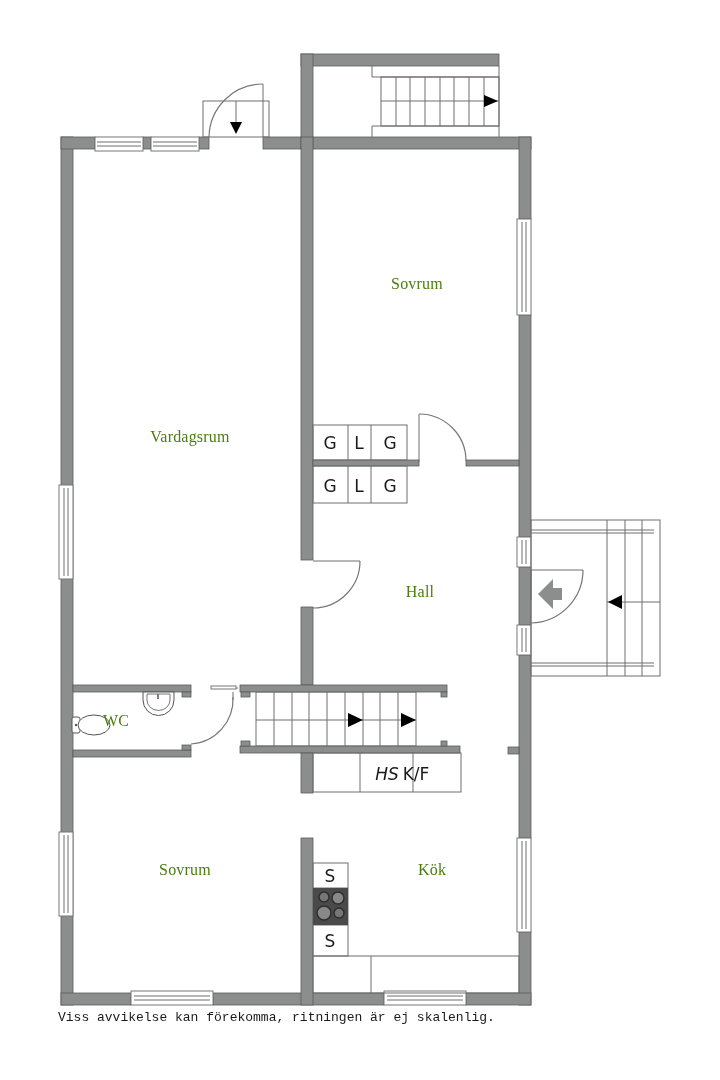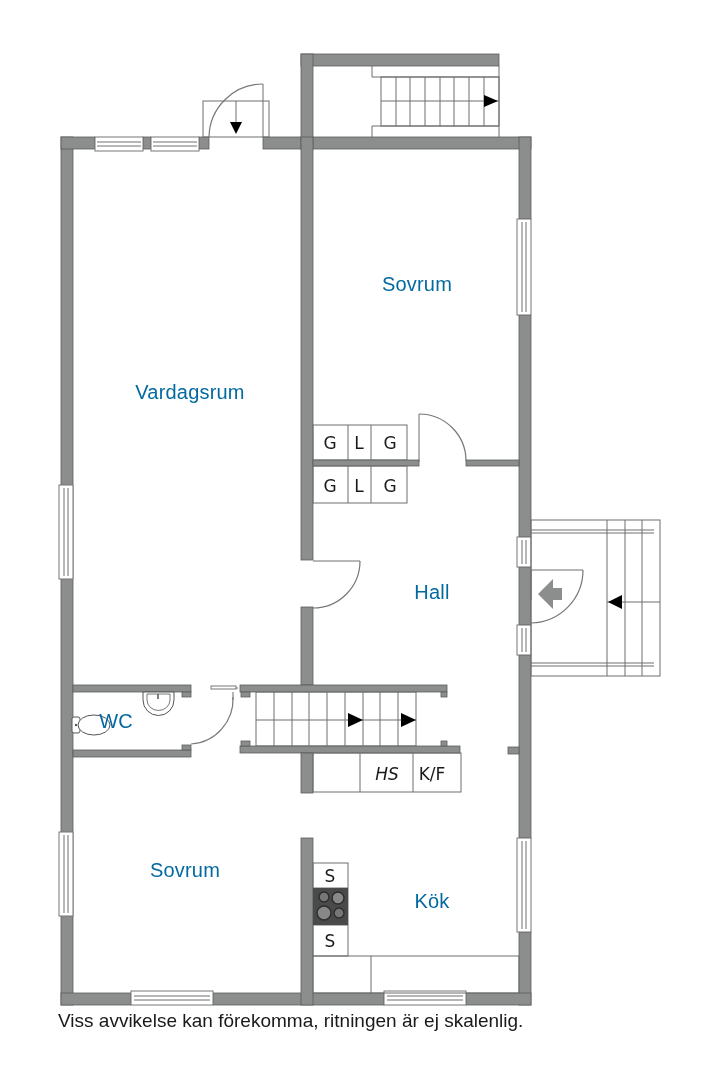--- a/index.html
+++ b/index.html
@@ -2,23 +2,23 @@
 <html><head>
 <meta charset="utf-8">
 <style>
   html, body { margin: 0; padding: 0; background: #ffffff; }
   body { width: 720px; height: 1080px; position: relative; overflow: hidden; font-family: "DejaVu Sans", sans-serif; }
   #plan { position: absolute; left: 0; top: 0; width: 720px; height: 1080px; }
   .wall { fill: #8c8e8e; stroke: #5a5c5c; stroke-width: 0.8; }
   .thin { fill: #ffffff; stroke: #777; stroke-width: 1; }
   .line { fill: none; stroke: #6e6e6e; stroke-width: 1; }
   .arc { fill: none; stroke: #777; stroke-width: 1.2; }
-  .room-label { position: absolute; font-family: Liberation Sans, sans-serif; font-size: 20px; color: #0369a1; white-space: nowrap; transform: translate(-50%, -50%); letter-spacing: 0.2px; }
+  .room-label { position: absolute; font-family: Liberation Serif, serif; font-size: 16px; color: #4d7c0f; white-space: nowrap; transform: translate(-50%, -50%); letter-spacing: 0.2px; }
   .cell-label { position: absolute; font-family: "DejaVu Sans", sans-serif; font-size: 17px; color: #1a1a1a; transform: translate(-50%, -50%); white-space: nowrap; }
-  .disclaimer { position: absolute; left: 58px; top: 1010px; font-family: Liberation Sans, sans-serif; font-size: 19px; color: #1a1a1a; white-space: nowrap; }
+  .disclaimer { position: absolute; left: 58px; top: 1010px; font-family: Liberation Mono, monospace; font-size: 13px; color: #1a1a1a; white-space: nowrap; }
 </style>
 </head>
 <body>
 
 <svg id="plan" viewBox="0 0 720 1080" xmlns="http://www.w3.org/2000/svg">
 
   <g>
 
     <rect class="wall" x="61" y="137" width="12" height="868"></rect>
 
@@ -211,40 +211,40 @@
   <g>
     <rect x="313" y="888" width="35" height="37" fill="#4a4a4a"></rect>
     <circle cx="324" cy="897" r="5" fill="#777" stroke="#2e2e2e" stroke-width="1.5"></circle>
     <circle cx="338" cy="898" r="6" fill="#888" stroke="#2e2e2e" stroke-width="1.5"></circle>
     <circle cx="324" cy="913" r="7" fill="#888" stroke="#2e2e2e" stroke-width="1.5"></circle>
     <circle cx="339" cy="913" r="5" fill="#777" stroke="#2e2e2e" stroke-width="1.5"></circle>
   </g>
 </svg>
 
 <div>
-  <div class="room-label" style="left:190px; top:392px;">Vardagsrum</div>
+  <div class="room-label" style="left:190px; top:437px;">Vardagsrum</div>
   <div class="room-label" style="left:417px; top:284px;">Sovrum</div>
-  <div class="room-label" style="left:432px; top:592px;">Hall</div>
+  <div class="room-label" style="left:420px; top:592px;">Hall</div>
   <div class="room-label" style="left:116px; top:721px;">WC</div>
   <div class="room-label" style="left:185px; top:870px;">Sovrum</div>
-  <div class="room-label" style="left:432px; top:870px;margin-top:31px;">Kök</div>
+  <div class="room-label" style="left:432px; top:870px;">Kök</div>
 </div>
 
 <div>
   <div class="cell-label" style="left:330px; top:443px;">G</div>
   <div class="cell-label" style="left:359px; top:443px;">L</div>
   <div class="cell-label" style="left:390px; top:443px;">G</div>
   <div class="cell-label" style="left:330px; top:486px;">G</div>
   <div class="cell-label" style="left:359px; top:486px;">L</div>
   <div class="cell-label" style="left:390px; top:486px;">G</div>
 </div>
 
 <div>
   <div class="cell-label" style="left:387px; top:774px;font-style:italic;">HS</div>
-  <div class="cell-label" style="left:432px; top:774px;">K/F</div>
+  <div class="cell-label" style="left:416px; top:774px;">K/F</div>
 </div>
 
 <div>
   <div class="cell-label" style="left:330px; top:876px;">S</div>
   <div class="cell-label" style="left:330px; top:941px;">S</div>
 </div>
 
 <div class="disclaimer">Viss avvikelse kan förekomma, ritningen är ej skalenlig.</div>
 
 </body></html>

